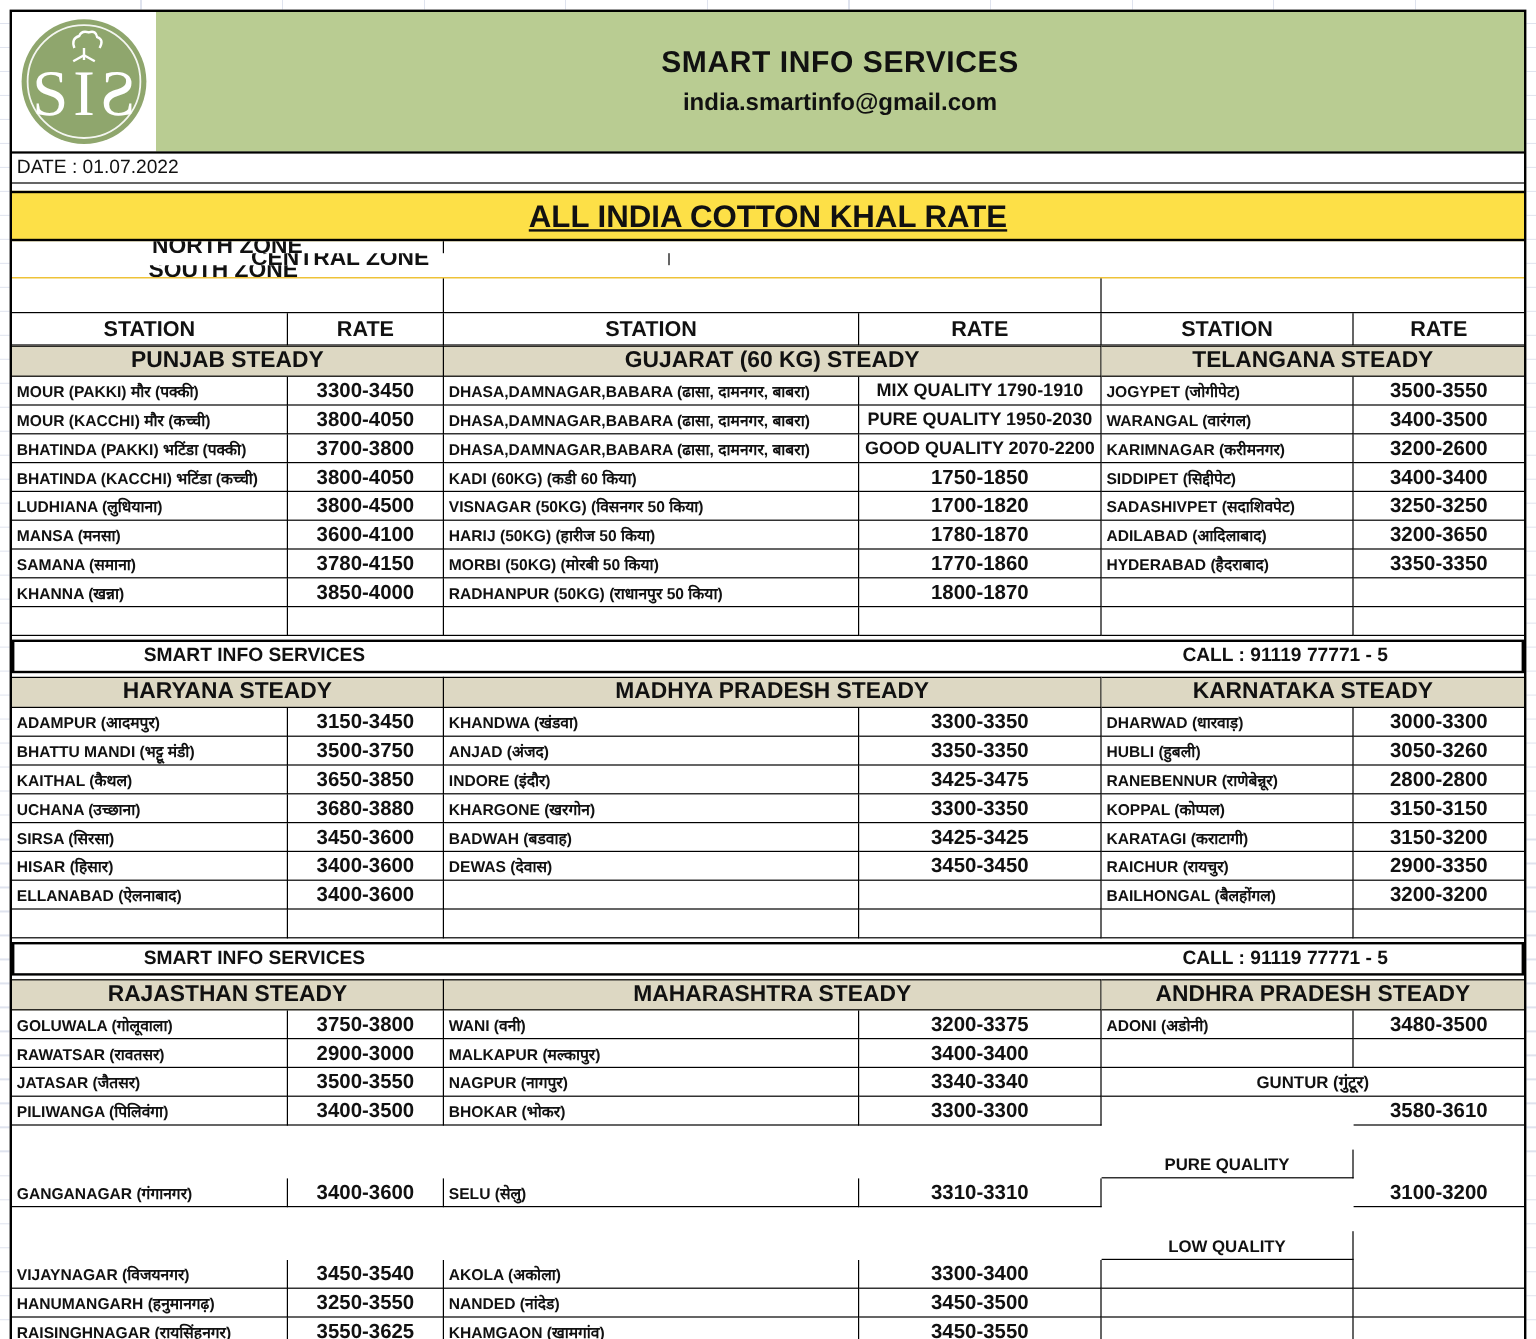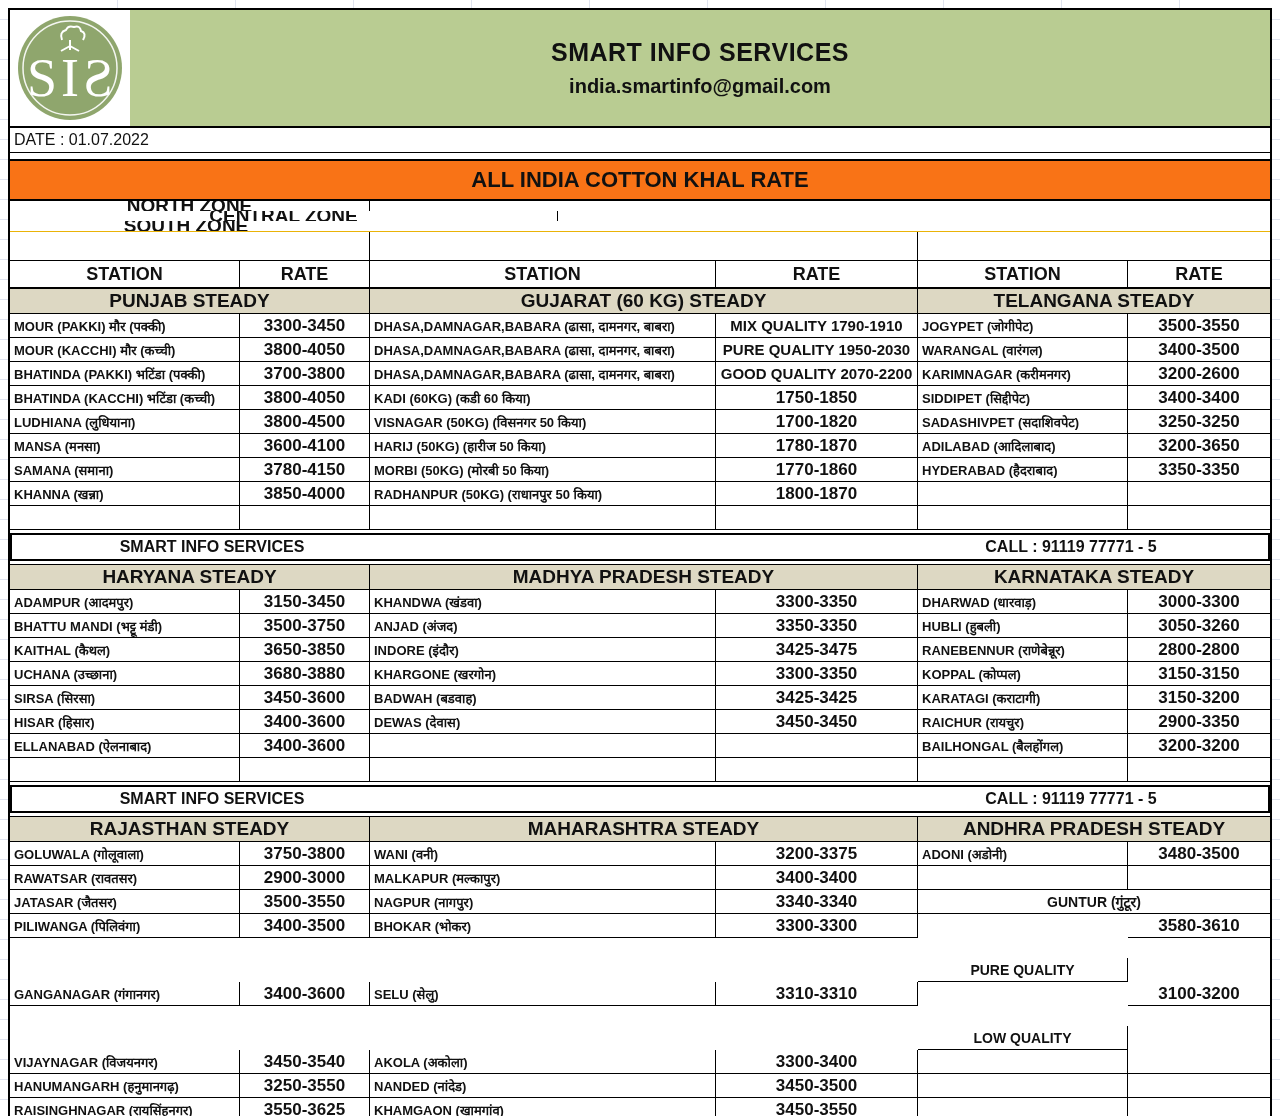--- a/index.html
+++ b/index.html
@@ -21,21 +21,21 @@
 
   
   .r-header{height:116px;border-bottom:2px solid #000;}
   .logo-cell{width:120px;background:#fff;display:flex;align-items:center;justify-content:center;}
   .header-band{flex:1;background:#b9cc92;display:flex;flex-direction:column;align-items:center;justify-content:center;gap:8px;}
   .company{font-size:25px;font-weight:bold;letter-spacing:.5px;}
   .email{font-size:20px;font-weight:bold;}
 
   .r-date{height:24px;border-bottom:1px solid #000;display:flex;align-items:center;padding-left:4px;font-size:16px;font-weight:normal;}
   .r-gap{height:6px;}
-  .r-title{height:38px;background:#f97316;border-top:2px solid #000;border-bottom:2px solid #000;display:flex;align-items:center;justify-content:center;font-size:22px;font-weight:bold;}
+  .r-title{height:38px;background:#fde047;border-top:2px solid #000;border-bottom:2px solid #000;display:flex;align-items:center;justify-content:center;font-size:26px;font-weight:bold;text-decoration:underline;}
   .r-zones{height:30px;border-bottom:1px solid #eab308;flex-direction:column;}
   .r-zones .cell{display:flex;align-items:center;justify-content:center;font-size:19px;font-weight:bold;border-right:1px solid #000;}
   .r-zones .cell:last-child{border-right:none;}
   .r-blank{height:28px;border-bottom:1px solid #000;}
   .r-blank .cell{border-right:1px solid #000;}
   .r-blank .cell:last-child{border-right:none;}
   .r-colhead{height:27px;}
   .r-colhead .cell{display:flex;align-items:center;justify-content:center;font-size:18px;font-weight:bold;border-right:1px solid #000;border-bottom:1px solid #000;}
   .r-colhead .cell:last-child{border-right:none;}
 

